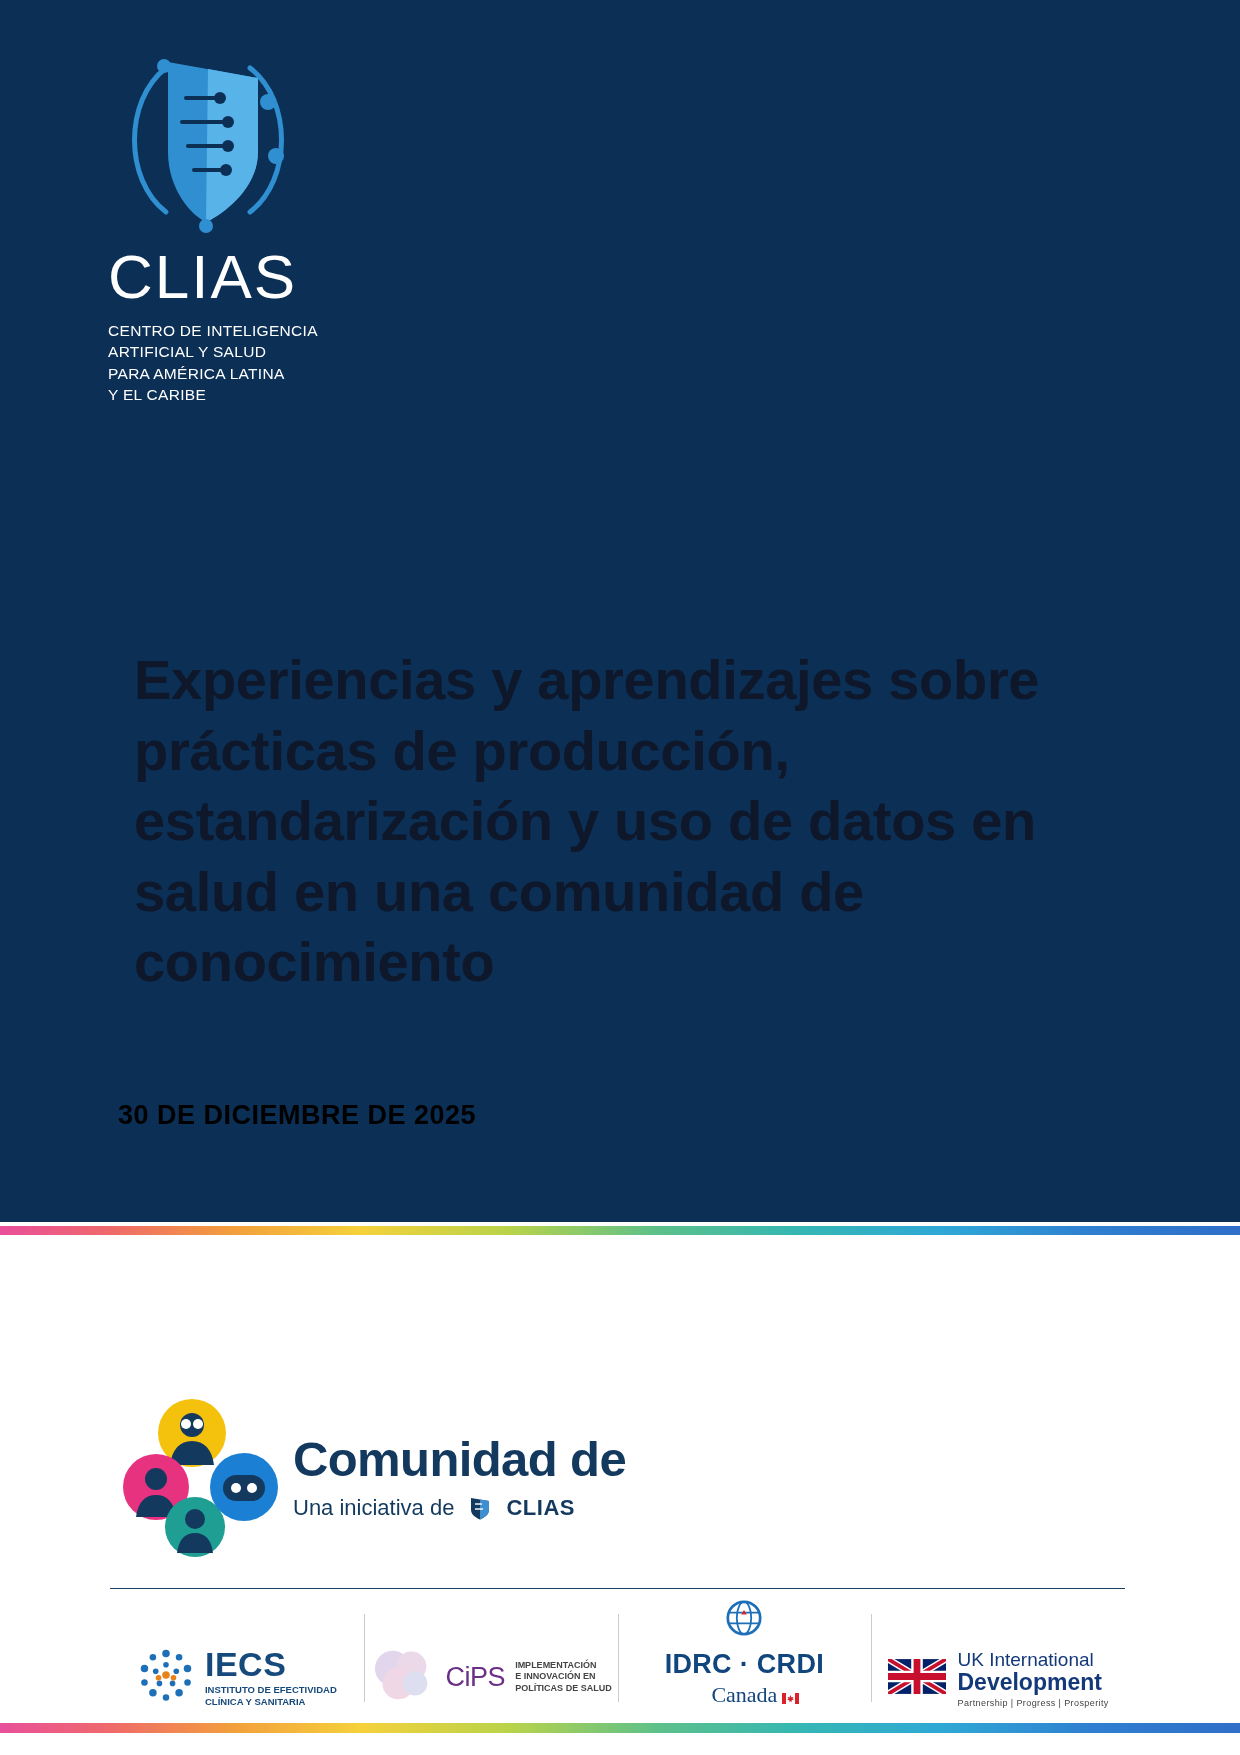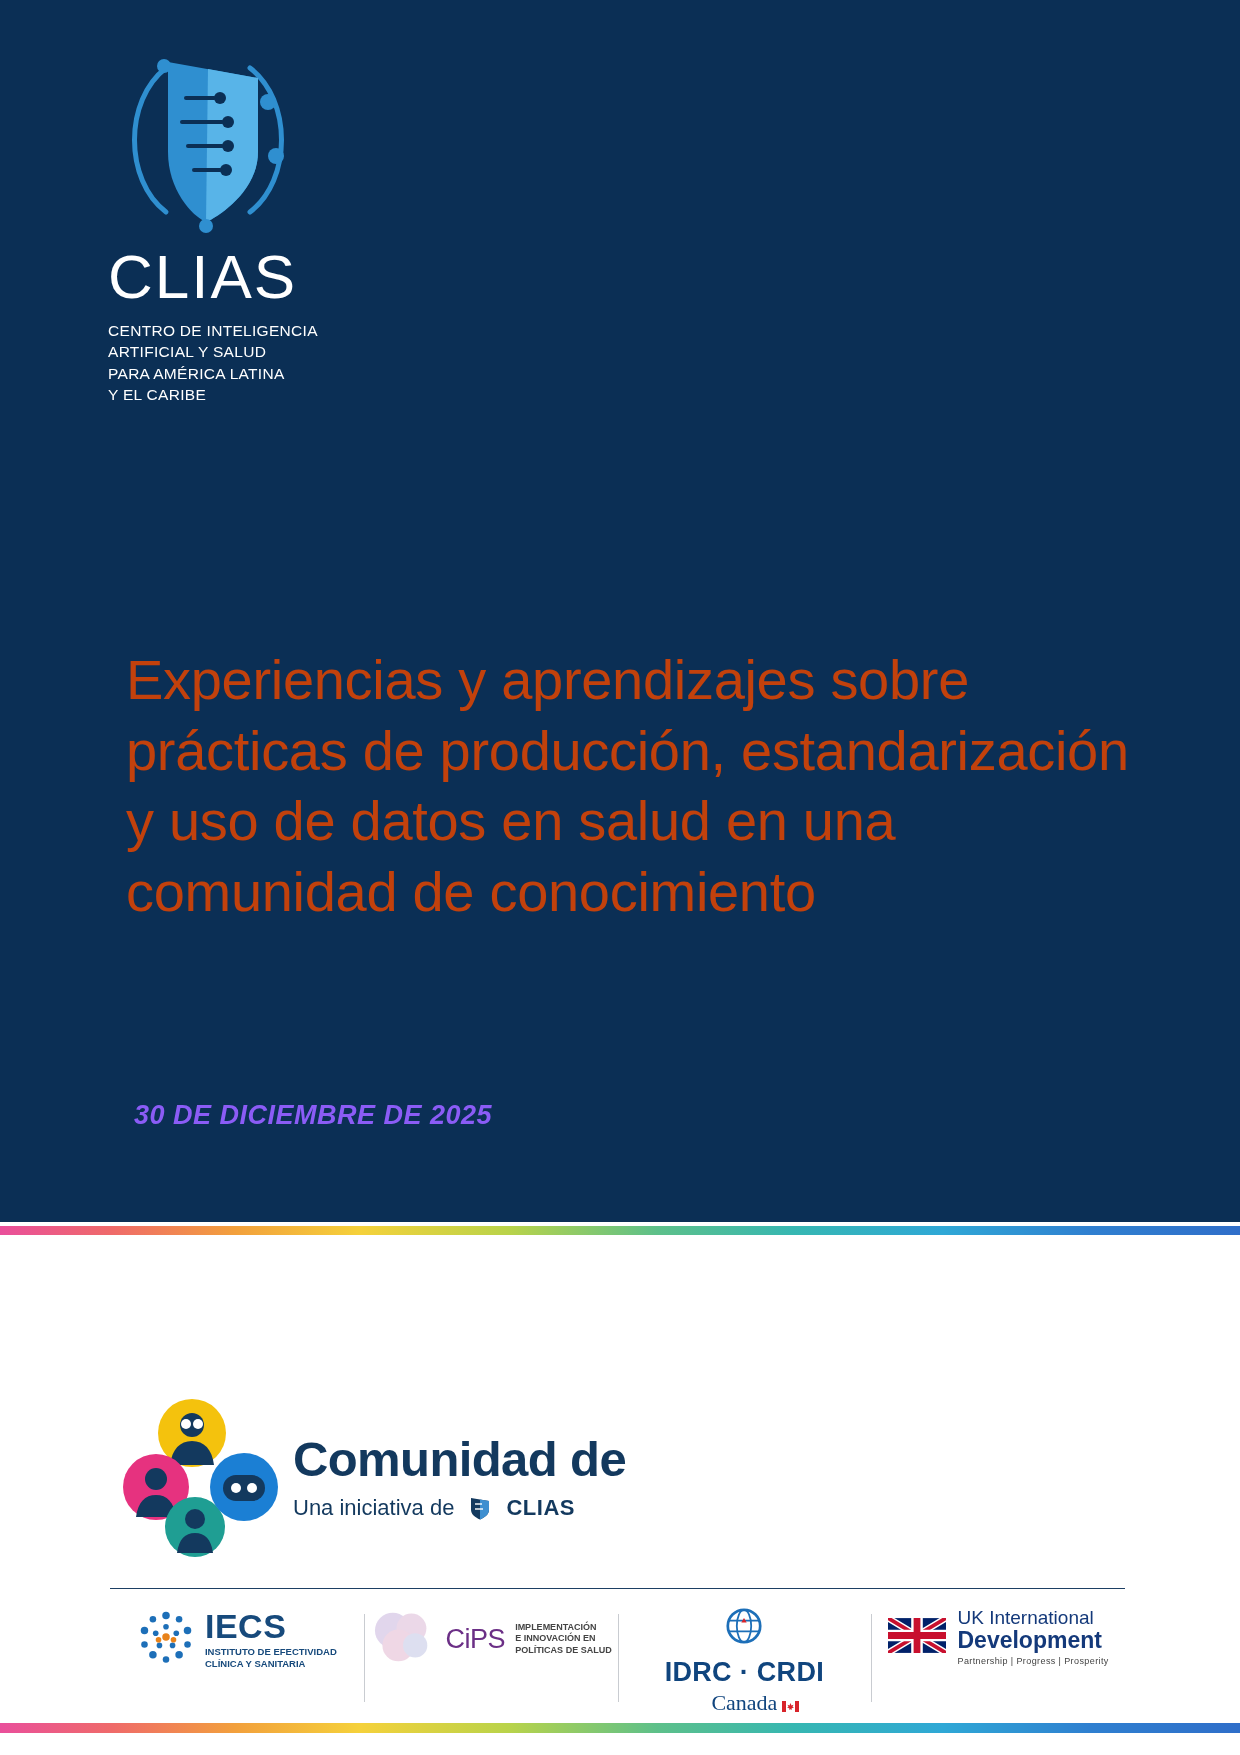--- a/index.html
+++ b/index.html
@@ -51,38 +51,37 @@
     font-size: 15.5px;
     line-height: 1.38;
     color: #ffffff;
     letter-spacing: 0.3px;
     font-weight: 400;
   }
 
   
   .cover-title {
     position: absolute;
-    left: 126px;
+    left: 134px;
     top: 645px;
     width: 1020px;
-    color: #c2410c;
+    color: #0f172a;
     font-size: 56px;
     line-height: 1.26;
-    font-weight: 400;
+    font-weight: 700;
     letter-spacing: -0.3px;
   }
   .cover-date {
     position: absolute;
-    left: 134px;
+    left: 118px;
     top: 1100px;
-    color: #8b5cf6;
+    color: #000000;
     font-size: 27px;
     font-weight: bold;
     letter-spacing: 0.5px;
-    font-style: italic;
   }
 
   
   .rainbow {
     position: absolute;
     left: 0;
     width: 1240px;
     height: 9px;
     background: linear-gradient(to right,
       #e94f9b 0%,
@@ -159,21 +158,21 @@
     top: 1608px;
     width: 1015px;
     height: 100px;
     display: flex;
     align-items: center;
   }
   .partner {
     flex: 1 1 0;
     height: 100px;
     display: flex;
-    align-items: flex-start;
+    align-items: flex-end;
     justify-content: center;
     position: relative;
   }
   .partner + .partner::before {
     content: "";
     position: absolute;
     left: 0;
     top: 6px;
     bottom: 6px;
     width: 1px;

